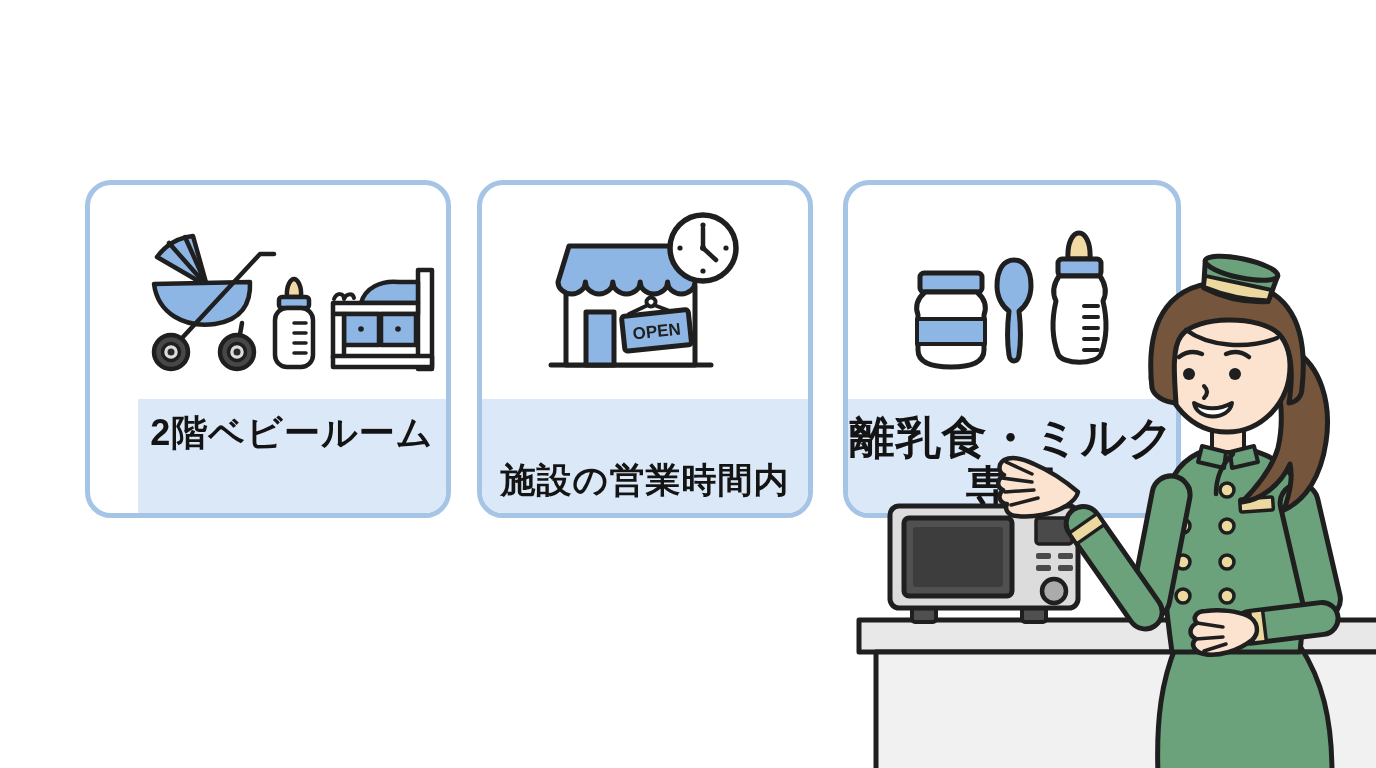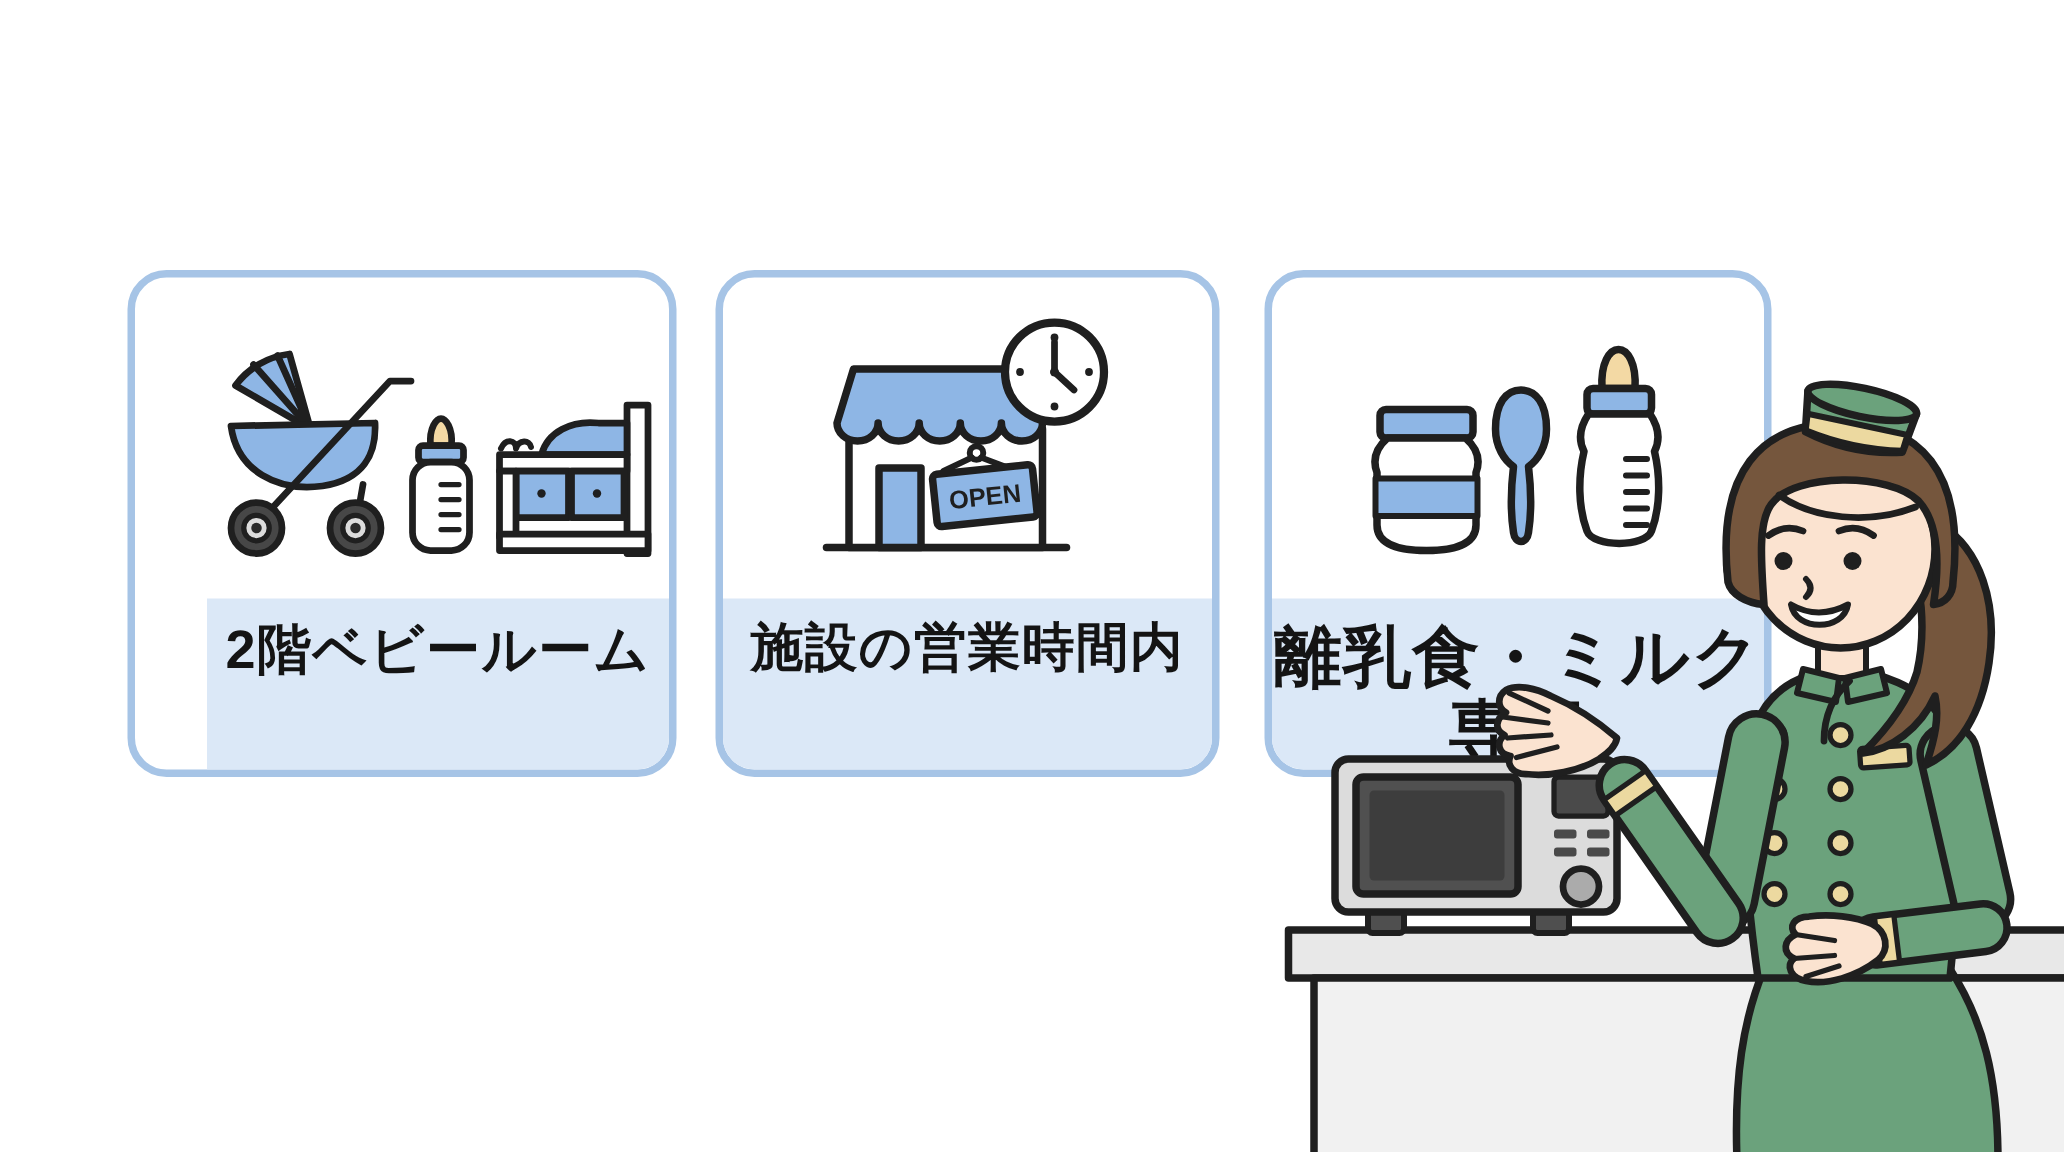--- a/index.html
+++ b/index.html
@@ -20,21 +20,21 @@
     padding-bottom:26px;
   }
   .band{
     height:114px;background:#dbe8f7;text-align:center;
     padding-top:14px;box-sizing:border-box;
   }
   .band-label{
     font-weight:bold;color:#141414;letter-spacing:1px;line-height:1.1;
   }
   .card-1 .band-label{font-size:36px;}
-  .card-2 .band-label{font-size:35px;}
+  .card-2 .band-label{font-size:35px;margin-top:48px;}
   .card-3 .band-label{font-size:45px;}
   .staff-scene{
     position:absolute;left:856px;top:250px;width:520px;height:518px;
   }
 </style>
 </head>
 <body>
 
 <div class="stage">
 

